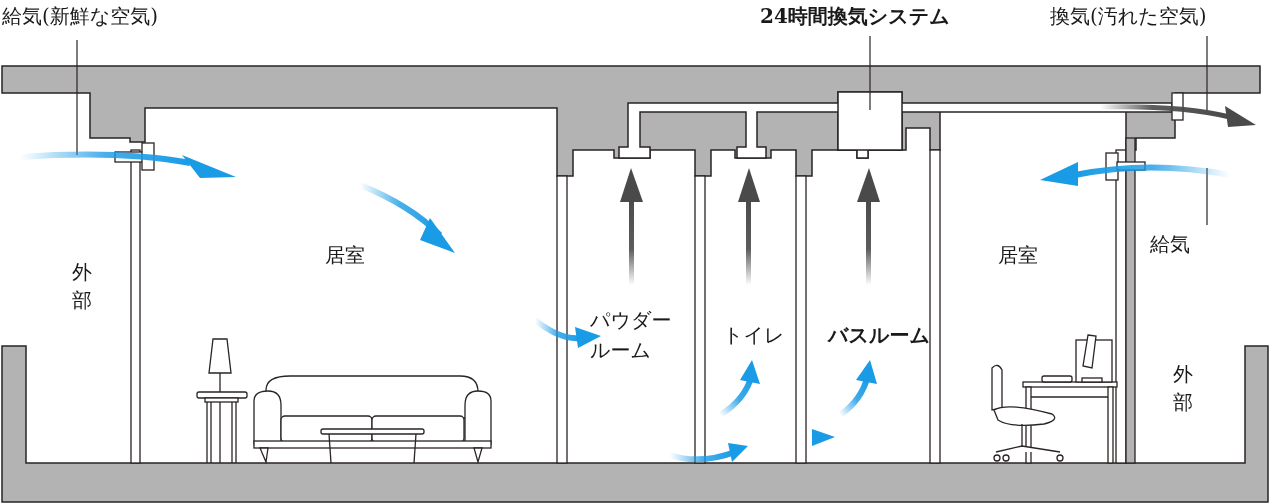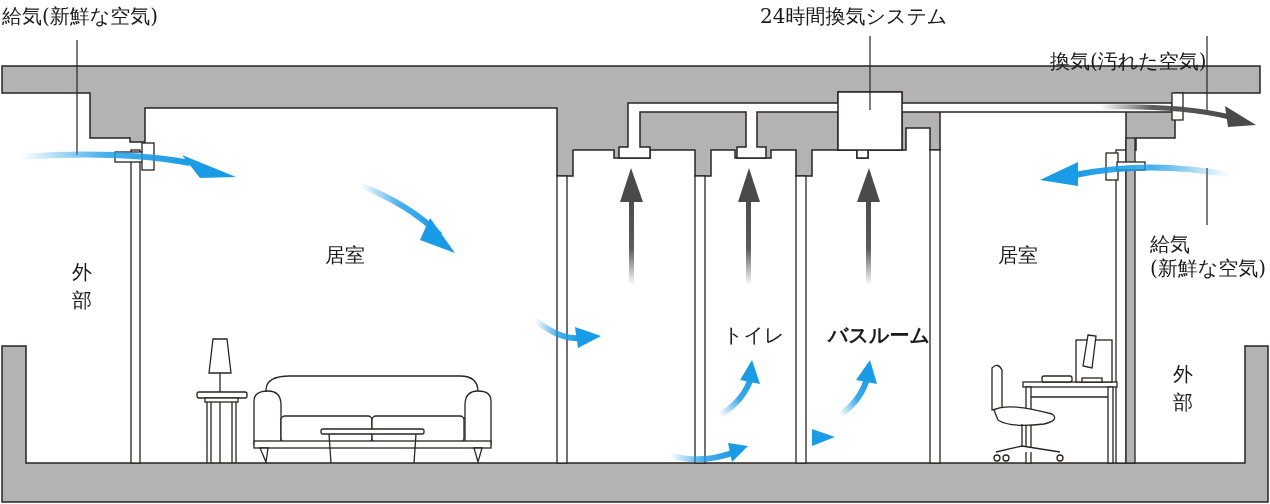--- a/index.html
+++ b/index.html
@@ -183,30 +183,31 @@
     <path d="M994,410 Q1008,402 1052,414 Q1060,420 1044,424 Q1010,428 998,420 Z"></path>
     <line x1="1022" y1="424" x2="1022" y2="446"></line>
     <path d="M996,452 L1022,446 L1060,452"></path>
     <circle cx="997" cy="458" r="3"></circle>
     <circle cx="1006" cy="458" r="3"></circle>
     <circle cx="1060" cy="458" r="3"></circle>
   </g>
 </svg>
 
 <div class="lbl serif" style="left:2px;top:4px;">給気(新鮮な空気)</div>
-<div class="lbl serif" style="left:760px;top:4px;">24時間換気システム</div>
-<div class="lbl serif" style="left:1050px;top:4px;margin-top:45px;">換気(汚れた空気)</div>
+<div class="lbl serif" style="left:760px;top:4px;font-weight:bold;">24時間換気システム</div>
+<div class="lbl serif" style="left:1050px;top:4px;">換気(汚れた空気)</div>
 
 <div class="lbl serif center" style="left:1150px;top:232px;width:116px;">
   <div>給気</div>
-  <div>(新鮮な空気)</div>
 </div>
 
 <div class="lbl serif vert" style="left:72px;top:258px;">外部</div>
 <div class="lbl serif vert" style="left:1173px;top:360px;">外部</div>
 
 <div class="lbl serif" style="left:325px;top:243px;">居室</div>
 <div class="lbl serif" style="left:998px;top:243px;">居室</div>
 
 <div class="lbl center" style="left:590px;top:305px;width:100px;line-height:30px;">
+  <div>パウダー</div>
+  <div>ルーム</div>
 </div>
 <div class="lbl" style="left:723px;top:323px;">トイレ</div>
 <div class="lbl" style="left:828px;top:323px;font-weight:bold;">バスルーム</div>
 
 </body></html>

